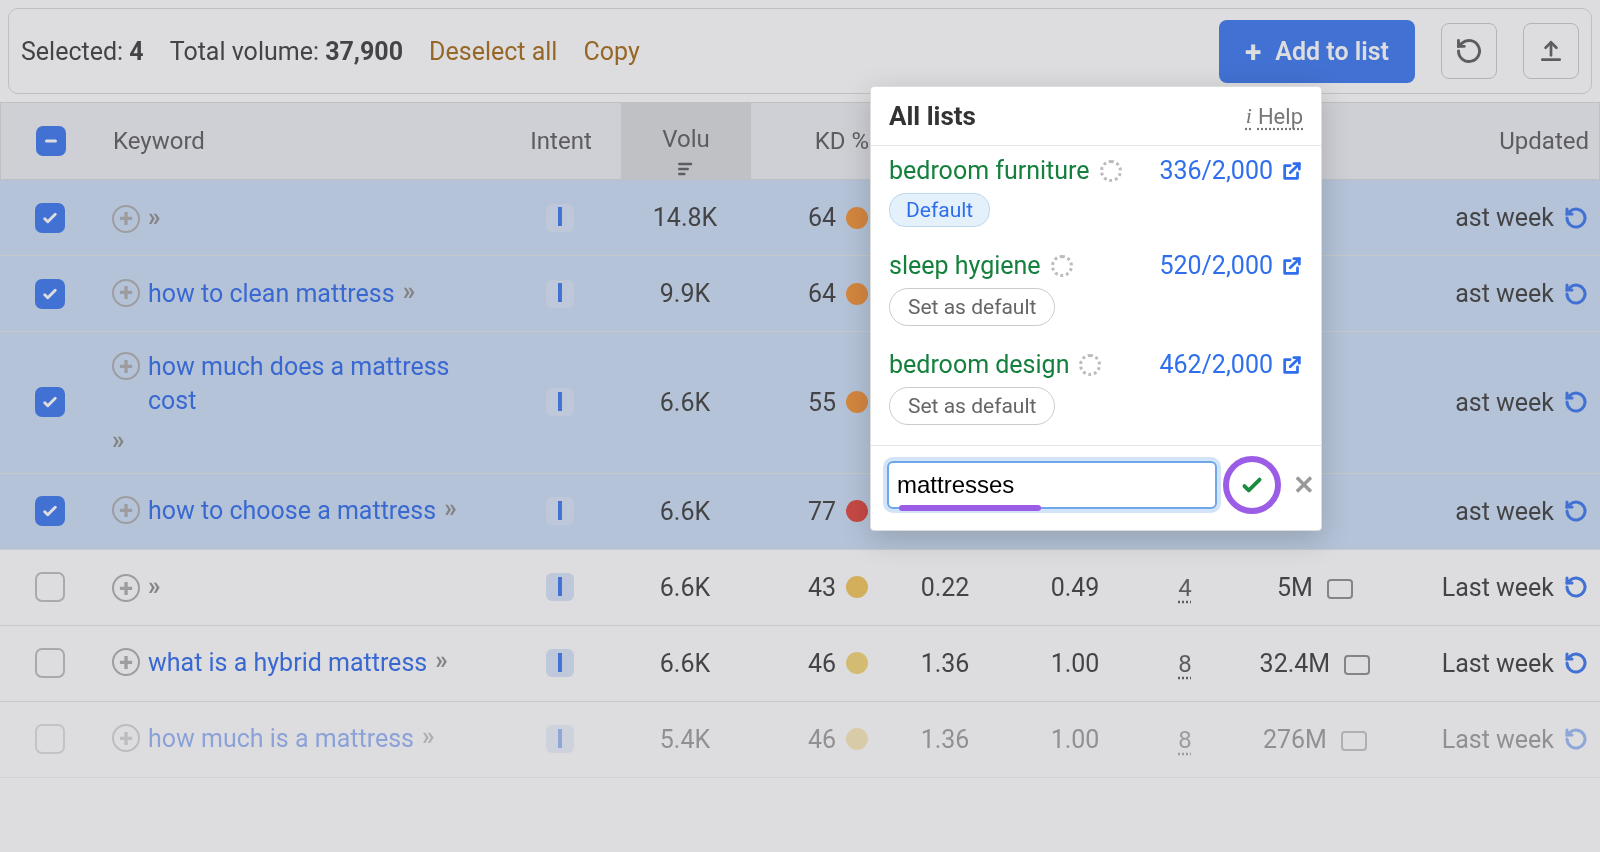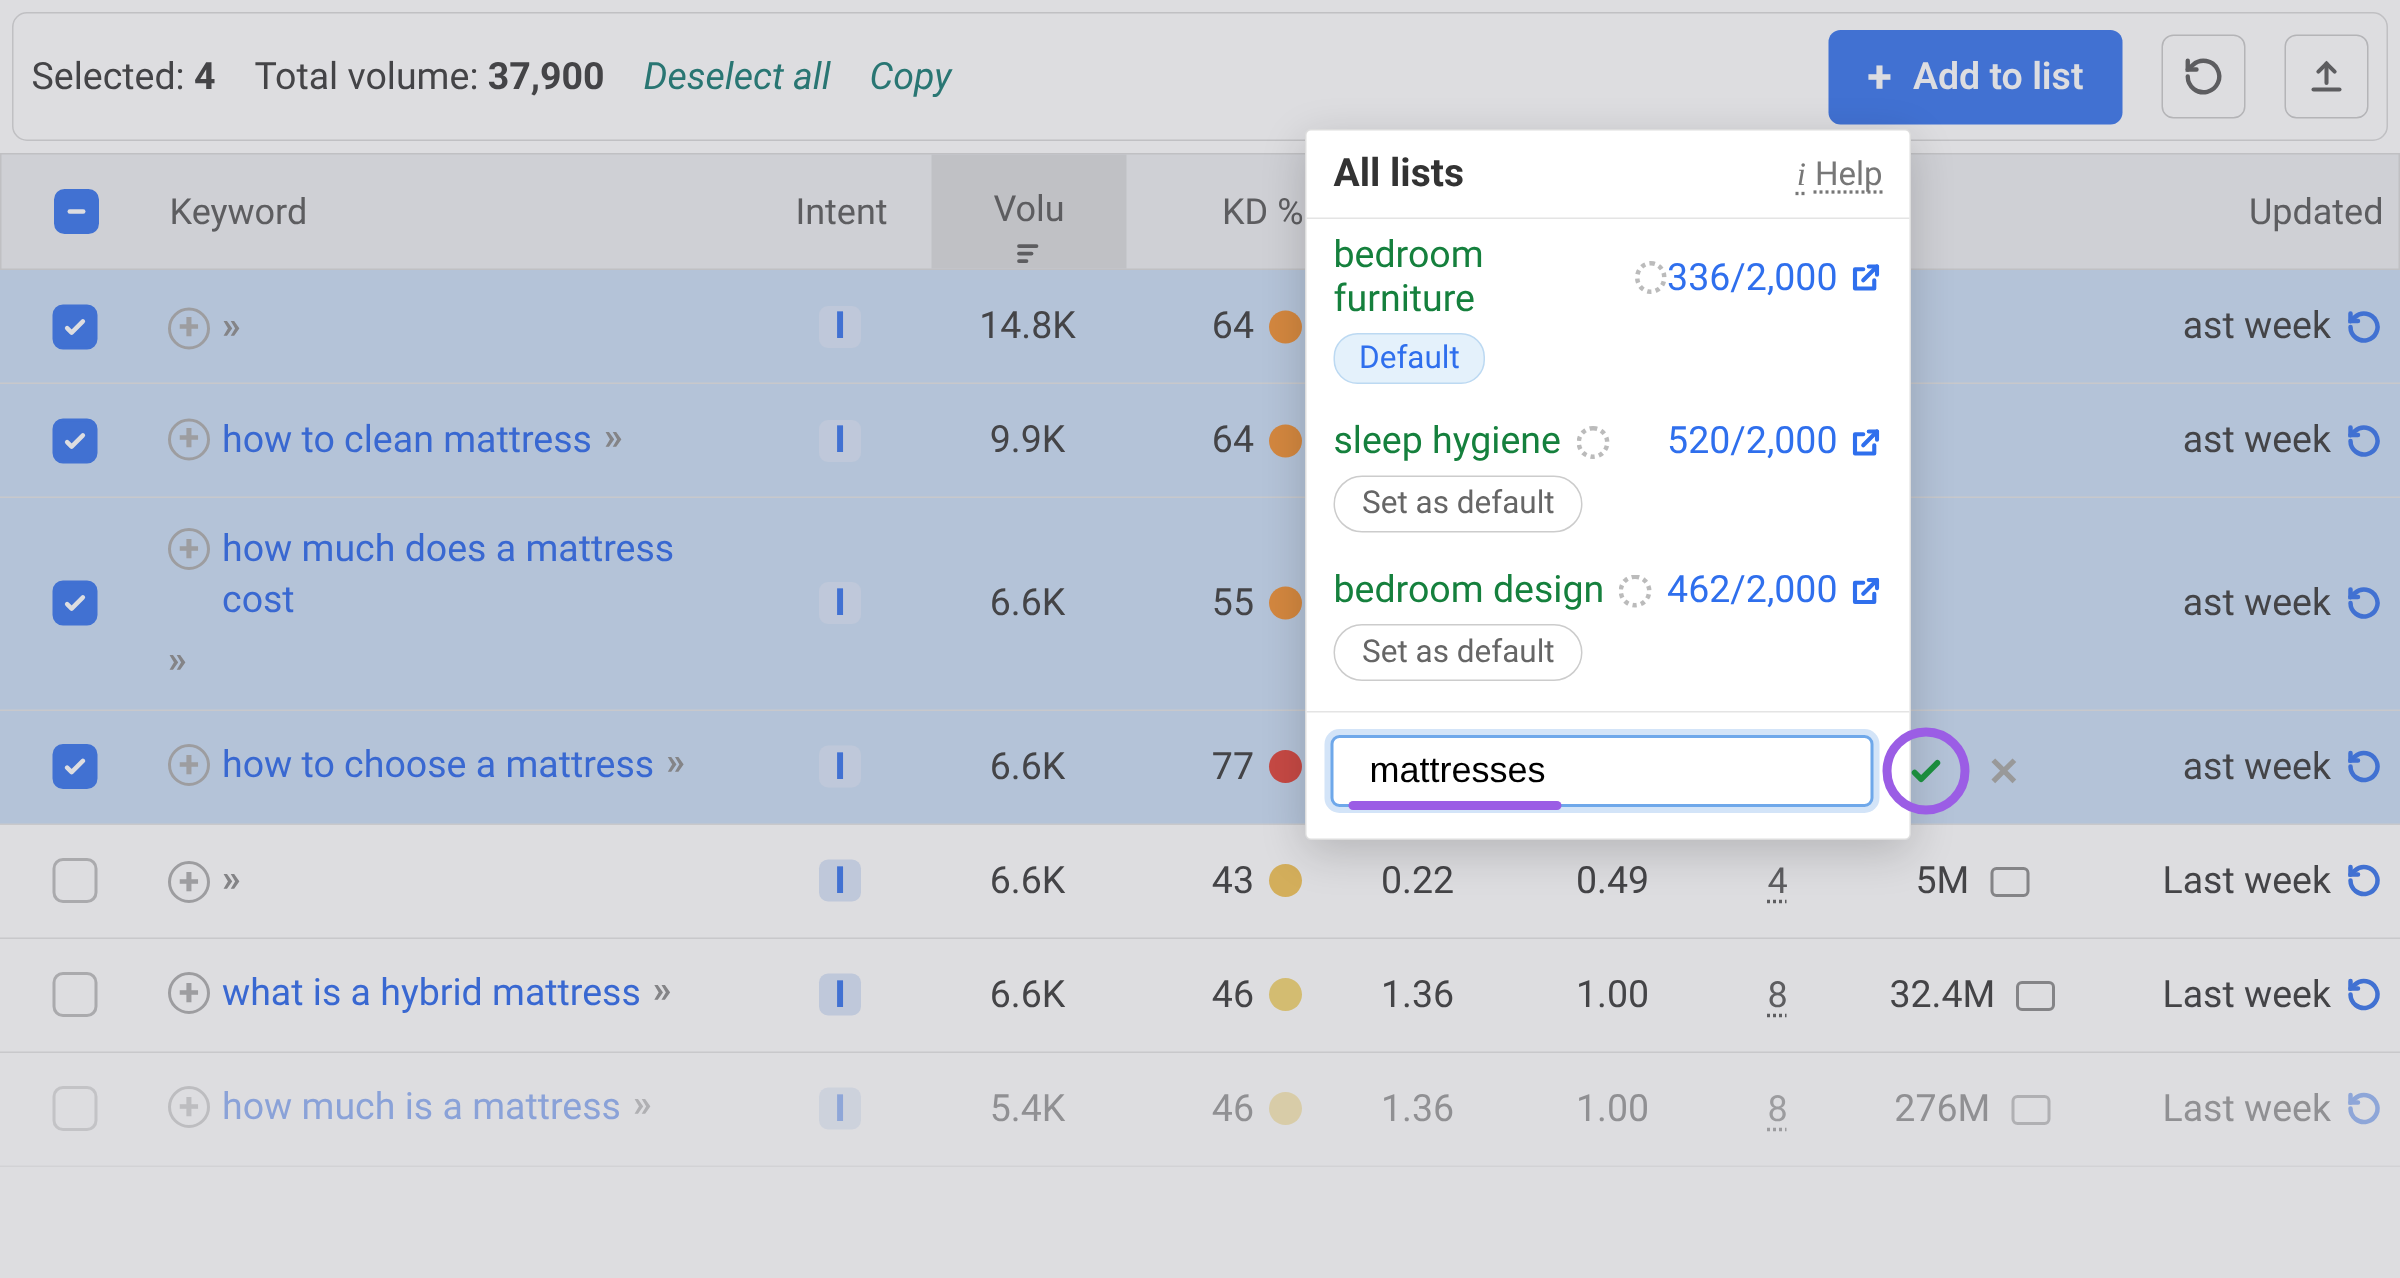--- a/index.html
+++ b/index.html
@@ -25,21 +25,21 @@
     border: 1px solid #d8d8d8;
     border-radius: 10px;
     margin: 8px;
     display: flex;
     align-items: center;
     padding: 0 12px;
     gap: 26px;
   }
   .selected-text { color: #333; }
   .selected-text .bold { font-weight: 700; }
-  .link { color: #0f766e; cursor: pointer; font-style: italic; }
+  .link { color: #a16207; cursor: pointer; }
   .toolbar .spacer { flex: 1; }
   .btn-primary {
     background: #2f6fed;
     color: #fff;
     font-weight: 600;
     border-radius: 8px;
     padding: 14px 26px;
     display: flex;
     align-items: center;
     gap: 14px;
@@ -122,21 +122,21 @@
   .kd-dot { width:22px; height:22px; border-radius:50%; }
   .serp-link { font-size:24px; color:#555; text-decoration:underline dotted; text-underline-offset:6px;}
   .serp-ico { display:inline-block; width:26px; height:20px; border:2px solid #888; border-radius:4px; position:relative; margin-left:8px; vertical-align:middle;}
   .updated { display:flex; align-items:center; justify-content:flex-end; gap:10px;}
   .refresh-ico { color:#2f6fed; }
 
   
   .popover {
     position:absolute;
     top: 86px; left: 870px;
-    width: 404px;
+    width: 452px;
     background:#fff;
     border:1px solid #ddd;
     border-radius:4px;
     box-shadow: 0 8px 30px rgba(0,0,0,0.18);
     z-index: 10;
     padding-bottom: 10px;
   }
   .pop-head {
     display:flex; justify-content:space-between; align-items:center;
     padding: 14px 18px;
@@ -178,21 +178,21 @@
     border-top:1px solid #e4e4e4;
     margin-top:6px;
   }
   .pop-input {
     flex:1;
     border:2px solid #6fa8ea;
     box-shadow: 0 0 0 4px #d3e4f8;
     border-radius:6px;
     height:48px;
     font-size:24px;
-    padding:0 24px;
+    padding:0 8px;
     outline:none;
   }
   .pop-input-underline {
     position:absolute;
     height:6px; background:#9b5de5;
     border-radius:3px;
   }
   .confirm-circle {
     width:58px;height:58px;
     border:6px solid #9b5de5;

